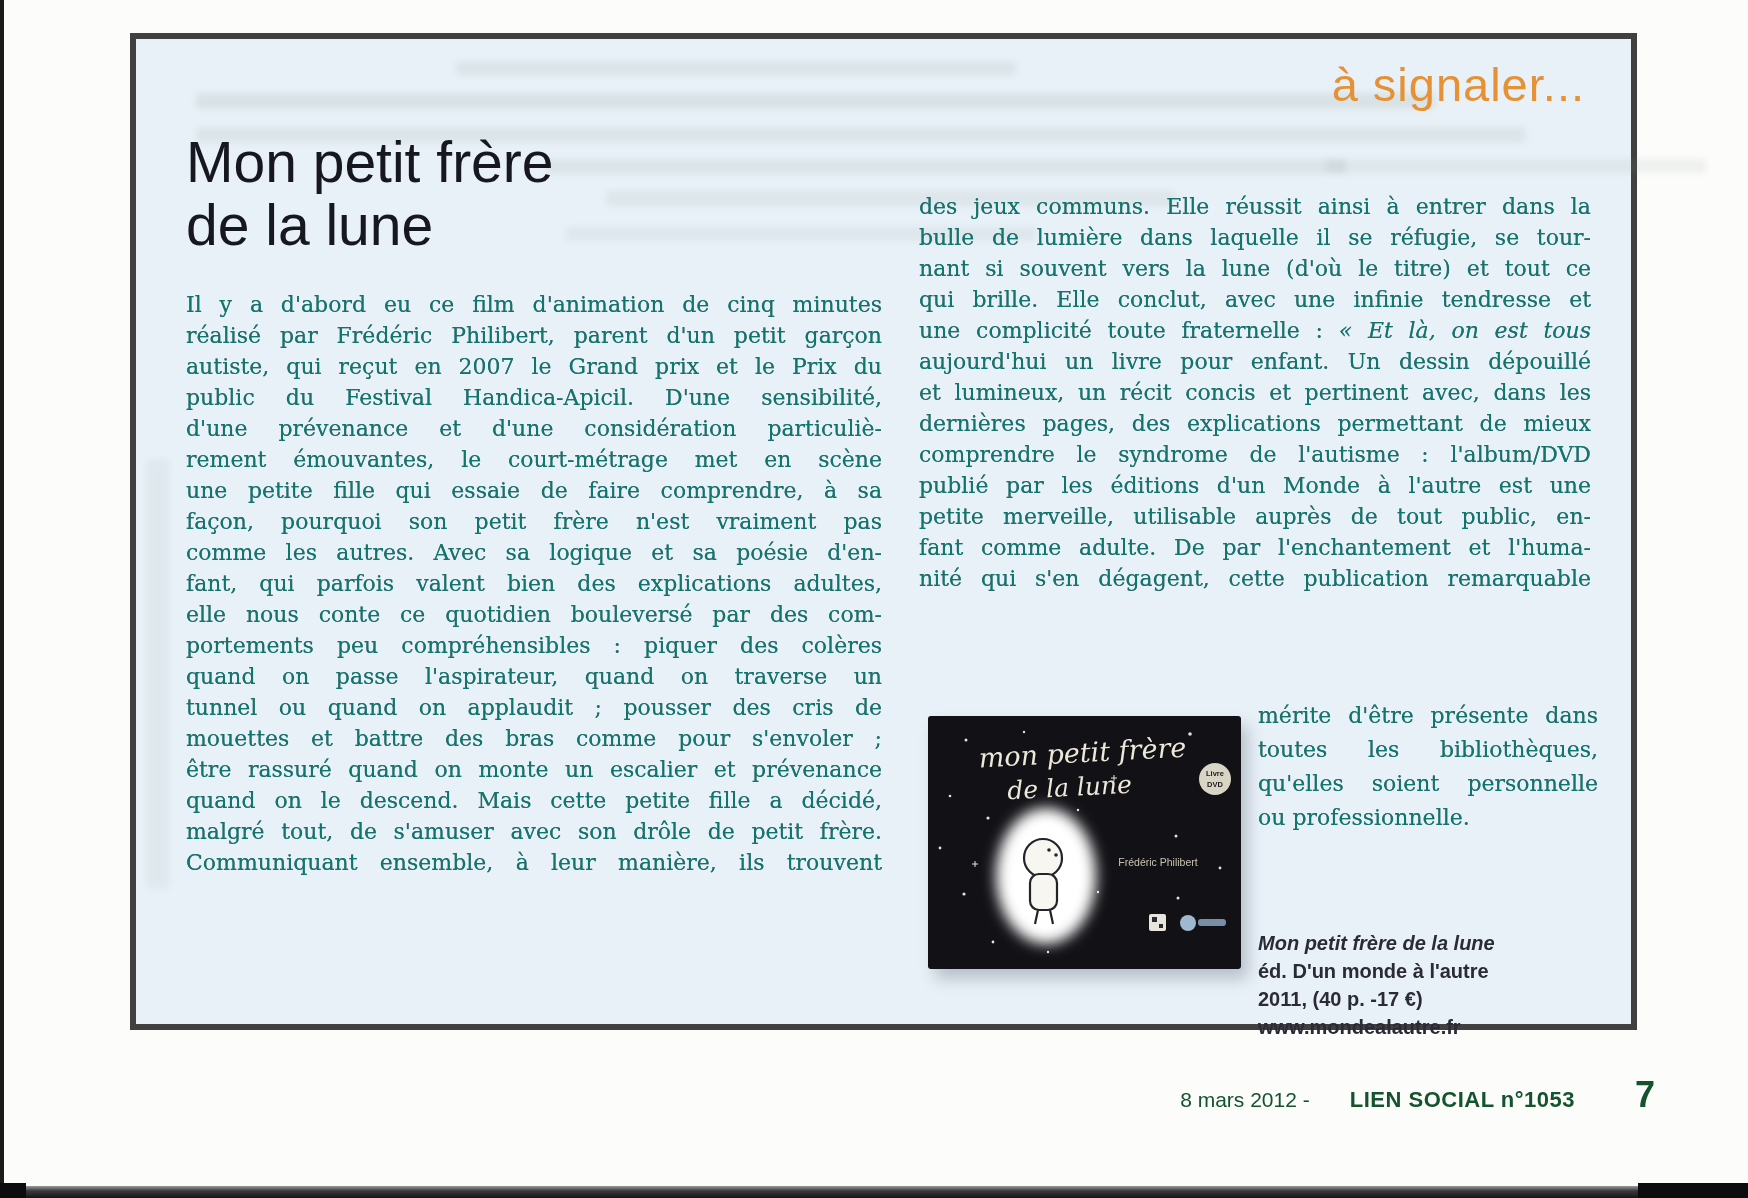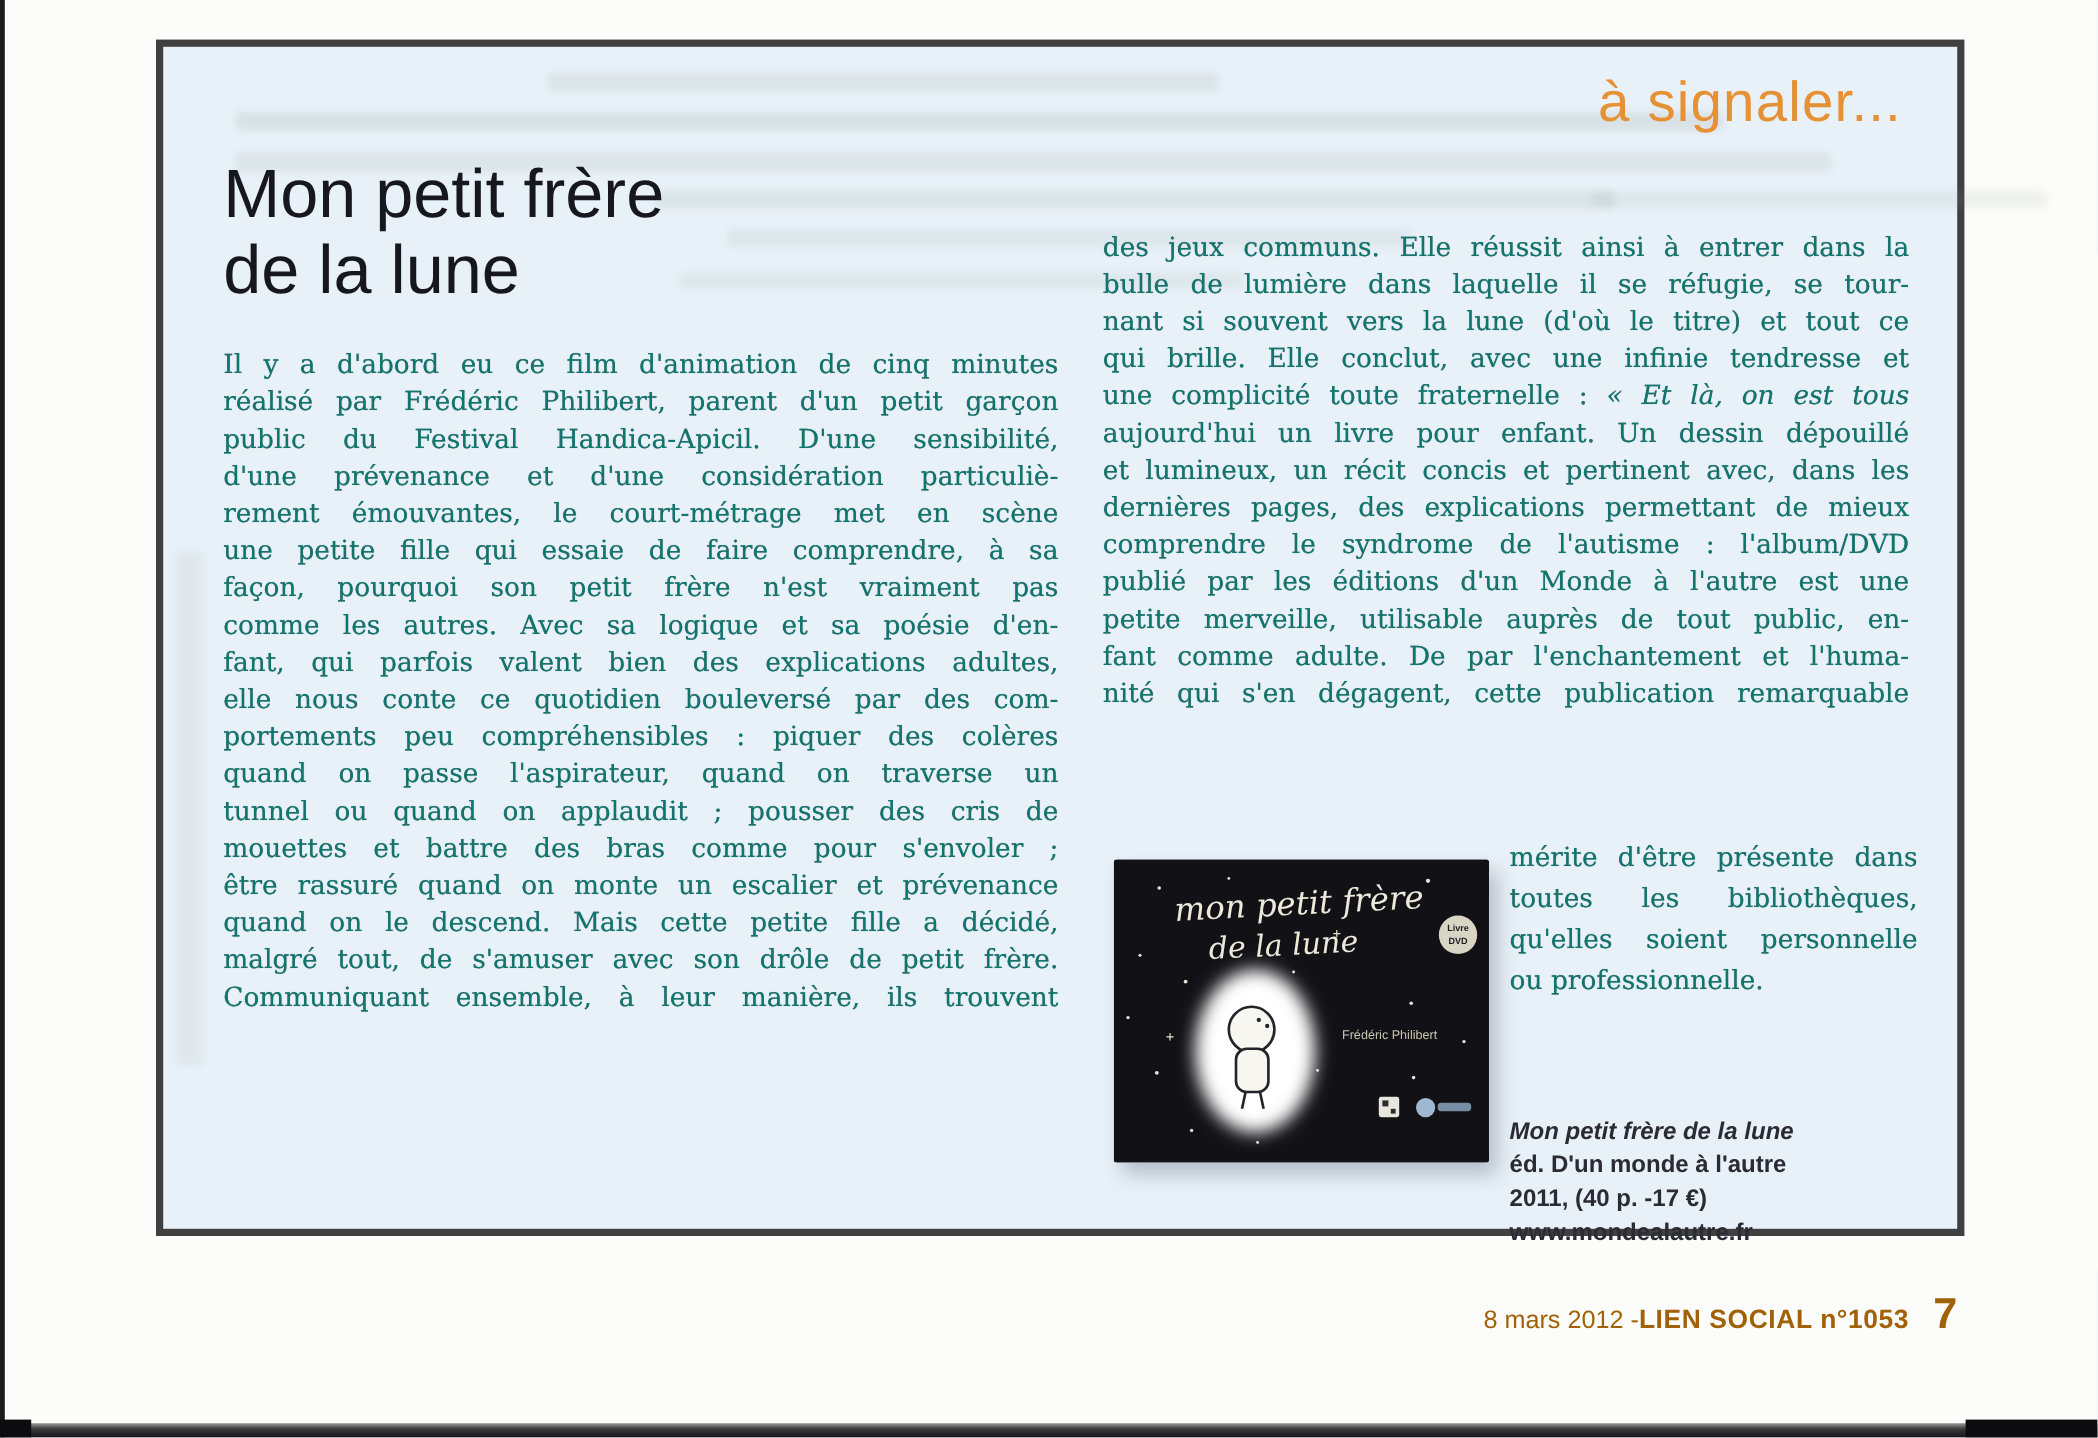--- a/index.html
+++ b/index.html
@@ -70,22 +70,22 @@
 
   
   .book-cover{
     position:absolute;left:792px;top:677px;width:313px;height:253px;
     box-shadow:7px 10px 16px rgba(70,80,100,.30);
     border-radius:3px;overflow:hidden;
   }
 
   
   .page-footer{
-    position:absolute;right:117px;top:1074px;
-    display:flex;align-items:baseline;color:#a16207;
+    position:absolute;right:93px;top:1074px;
+    display:flex;align-items:baseline;color:#14532d;gap:40px;
   }
   .footer-date{font-size:21px;}
   .footer-mag{font-size:22px;font-weight:bold;letter-spacing:.5px;}
   .footer-pagenum{font-size:36px;font-weight:bold;margin-left:20px;}
 </style>
 </head>
 <body>
 
 <div class="scan-edge-left"></div>
 <div class="scan-bar-bottom"></div>
@@ -106,20 +106,21 @@
   <div class="section-header">à signaler...</div>
 
   <div class="article-title">
     <div>Mon petit frère</div>
     <div>de la lune</div>
   </div>
 
   <div class="bodytext col-left">
       <div class="tline">Il y a d'abord eu ce film d'animation de cinq minutes</div>
       <div class="tline">réalisé par Frédéric Philibert, parent d'un petit garçon</div>
+      <div class="tline">autiste, qui reçut en 2007 le Grand prix et le Prix du</div>
       <div class="tline">public du Festival Handica-Apicil. D'une sensibilité,</div>
       <div class="tline">d'une prévenance et d'une considération particuliè-</div>
       <div class="tline">rement émouvantes, le court-métrage met en scène</div>
       <div class="tline">une petite fille qui essaie de faire comprendre, à sa</div>
       <div class="tline">façon, pourquoi son petit frère n'est vraiment pas</div>
       <div class="tline">comme les autres. Avec sa logique et sa poésie d'en-</div>
       <div class="tline">fant, qui parfois valent bien des explications adultes,</div>
       <div class="tline">elle nous conte ce quotidien bouleversé par des com-</div>
       <div class="tline">portements peu compréhensibles : piquer des colères</div>
       <div class="tline">quand on passe l'aspirateur, quand on traverse un</div>

